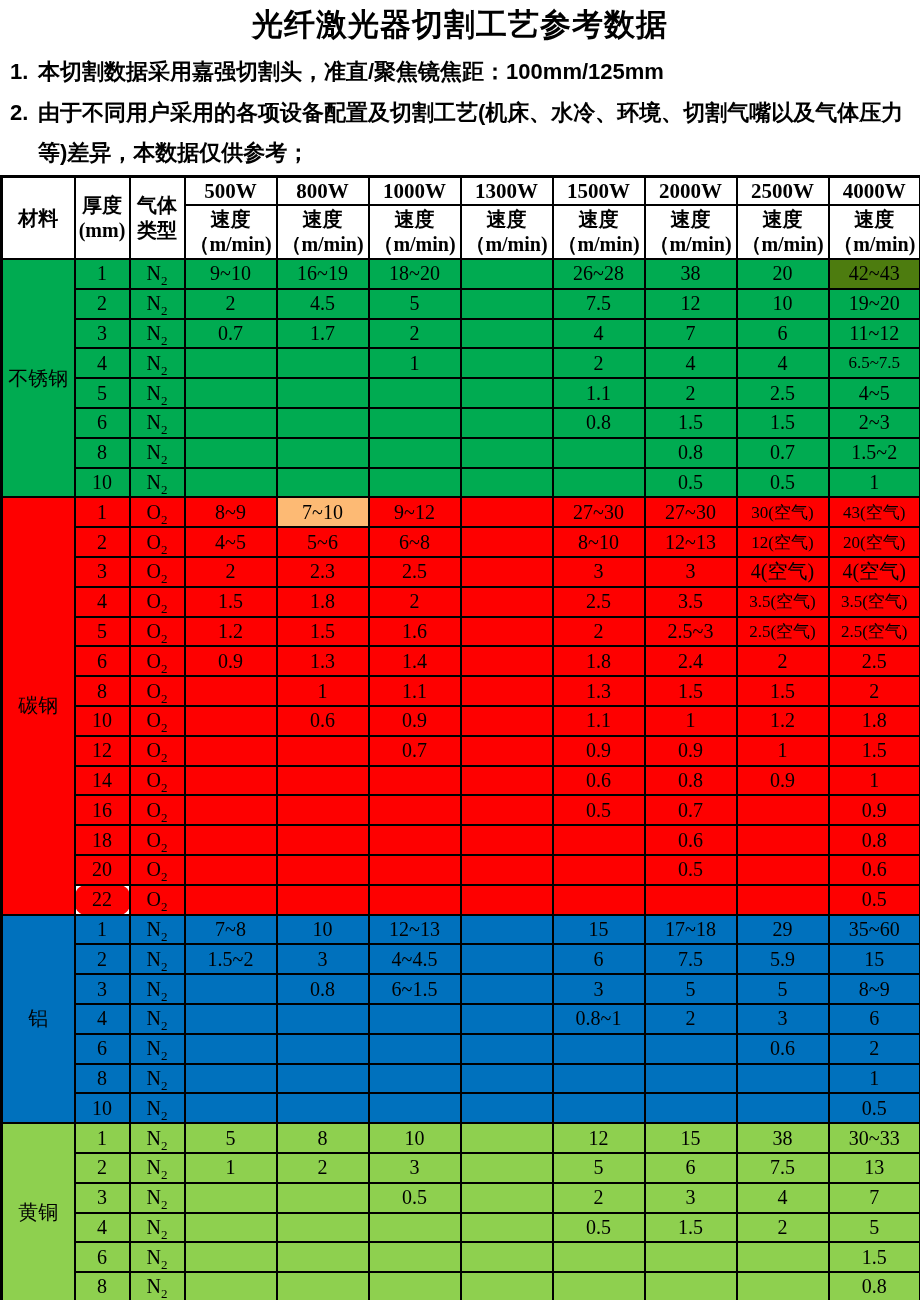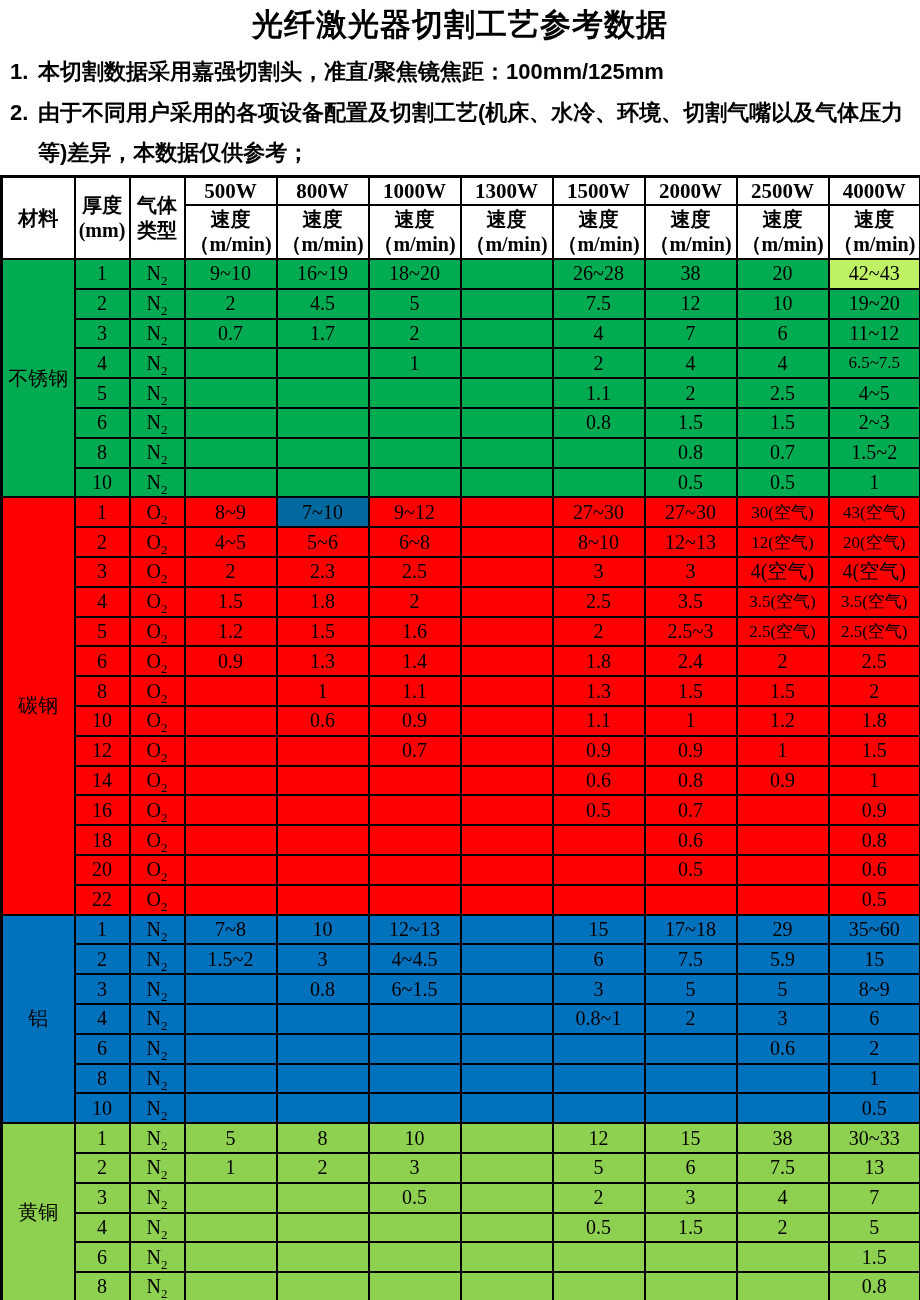--- a/index.html
+++ b/index.html
@@ -132,21 +132,21 @@
         <td class="material-cell" rowspan="8" style="background: rgb(0, 171, 81);">不锈钢</td>
         <td class="thickness-cell" style="background: rgb(0, 171, 81);">1</td>
         <td class="gas-cell" style="background: rgb(0, 171, 81);"><span>N<sub>2</sub></span></td>
         <td class="speed-cell" style="background: rgb(0, 171, 81);">9~10</td>
         <td class="speed-cell" style="background: rgb(0, 171, 81);">16~19</td>
         <td class="speed-cell" style="background: rgb(0, 171, 81);">18~20</td>
         <td class="speed-cell" style="background: rgb(0, 171, 81);"></td>
         <td class="speed-cell" style="background: rgb(0, 171, 81);">26~28</td>
         <td class="speed-cell" style="background: rgb(0, 171, 81);">38</td>
         <td class="speed-cell" style="background: rgb(0, 171, 81);">20</td>
-        <td class="speed-cell" style="background: #bef264;">42~43</td>
+        <td class="speed-cell" style="background: #4d7c0f;">42~43</td>
       </tr>
       <tr>
         <td class="thickness-cell" style="background: rgb(0, 171, 81);">2</td>
         <td class="gas-cell" style="background: rgb(0, 171, 81);"><span>N<sub>2</sub></span></td>
         <td class="speed-cell" style="background: rgb(0, 171, 81);">2</td>
         <td class="speed-cell" style="background: rgb(0, 171, 81);">4.5</td>
         <td class="speed-cell" style="background: rgb(0, 171, 81);">5</td>
         <td class="speed-cell" style="background: rgb(0, 171, 81);"></td>
         <td class="speed-cell" style="background: rgb(0, 171, 81);">7.5</td>
         <td class="speed-cell" style="background: rgb(0, 171, 81);">12</td>
@@ -223,21 +223,21 @@
         <td class="speed-cell" style="background: rgb(0, 171, 81);"></td>
         <td class="speed-cell" style="background: rgb(0, 171, 81);">0.5</td>
         <td class="speed-cell" style="background: rgb(0, 171, 81);">0.5</td>
         <td class="speed-cell" style="background: rgb(0, 171, 81);">1</td>
       </tr>
       <tr>
         <td class="material-cell" rowspan="14" style="background: rgb(254, 0, 0);">碳钢</td>
         <td class="thickness-cell" style="background: rgb(254, 0, 0);">1</td>
         <td class="gas-cell" style="background: rgb(254, 0, 0);"><span>O<sub>2</sub></span></td>
         <td class="speed-cell" style="background: rgb(254, 0, 0);">8~9</td>
-        <td class="speed-cell" style="background: #0369a1;">7~10</td>
+        <td class="speed-cell" style="background: #fdba74;">7~10</td>
         <td class="speed-cell" style="background: rgb(254, 0, 0);">9~12</td>
         <td class="speed-cell" style="background: rgb(254, 0, 0);"></td>
         <td class="speed-cell" style="background: rgb(254, 0, 0);">27~30</td>
         <td class="speed-cell" style="background: rgb(254, 0, 0);">27~30</td>
         <td class="speed-cell small" style="background: rgb(254, 0, 0);">30(空气)</td>
         <td class="speed-cell small" style="background: rgb(254, 0, 0);">43(空气)</td>
       </tr>
       <tr>
         <td class="thickness-cell" style="background: rgb(254, 0, 0);">2</td>
         <td class="gas-cell" style="background: rgb(254, 0, 0);"><span>O<sub>2</sub></span></td>
@@ -376,21 +376,21 @@
         <td class="speed-cell" style="background: rgb(254, 0, 0);"></td>
         <td class="speed-cell" style="background: rgb(254, 0, 0);"></td>
         <td class="speed-cell" style="background: rgb(254, 0, 0);"></td>
         <td class="speed-cell" style="background: rgb(254, 0, 0);"></td>
         <td class="speed-cell" style="background: rgb(254, 0, 0);"></td>
         <td class="speed-cell" style="background: rgb(254, 0, 0);">0.5</td>
         <td class="speed-cell" style="background: rgb(254, 0, 0);"></td>
         <td class="speed-cell" style="background: rgb(254, 0, 0);">0.6</td>
       </tr>
       <tr>
-        <td class="thickness-cell" style="background: rgb(254, 0, 0);">22</td>
+        <td class="thickness-cell" style="background: rgb(254, 0, 0); border-radius: 11px;">22</td>
         <td class="gas-cell" style="background: rgb(254, 0, 0);"><span>O<sub>2</sub></span></td>
         <td class="speed-cell" style="background: rgb(254, 0, 0);"></td>
         <td class="speed-cell" style="background: rgb(254, 0, 0);"></td>
         <td class="speed-cell" style="background: rgb(254, 0, 0);"></td>
         <td class="speed-cell" style="background: rgb(254, 0, 0);"></td>
         <td class="speed-cell" style="background: rgb(254, 0, 0);"></td>
         <td class="speed-cell" style="background: rgb(254, 0, 0);"></td>
         <td class="speed-cell" style="background: rgb(254, 0, 0);"></td>
         <td class="speed-cell" style="background: rgb(254, 0, 0);">0.5</td>
       </tr>

